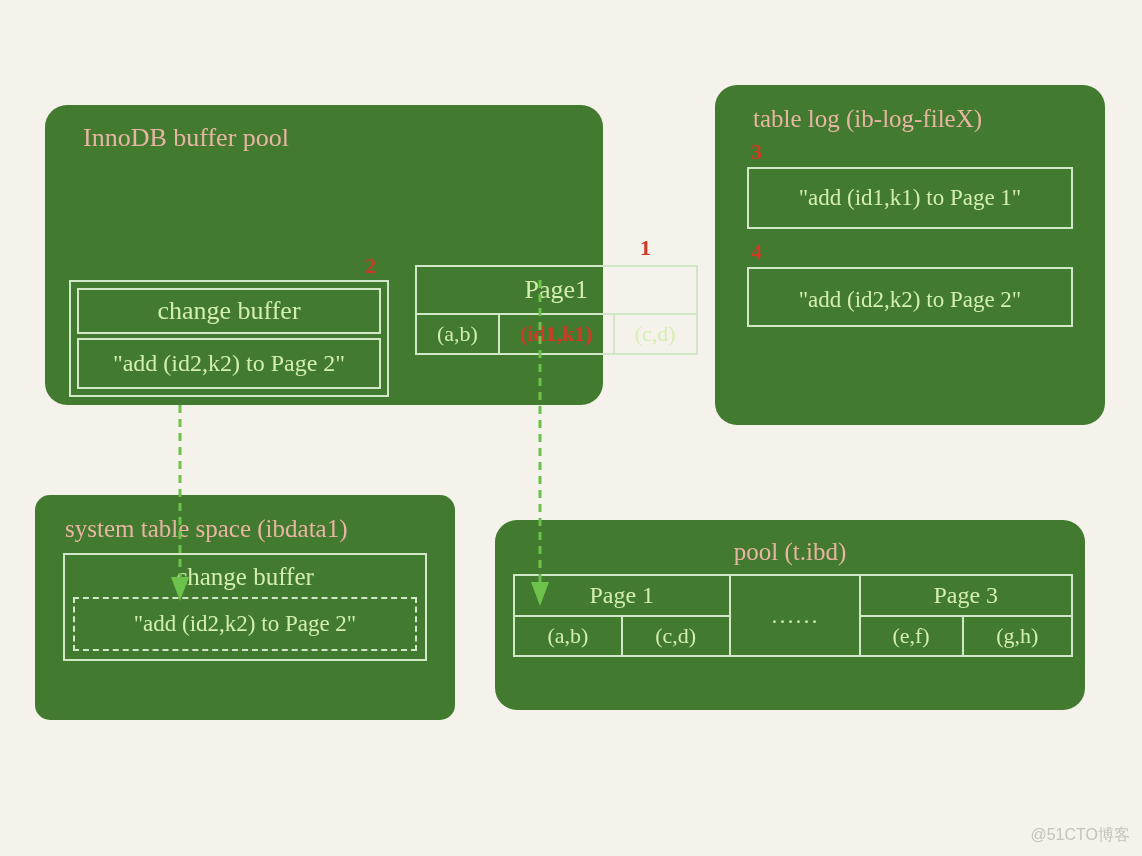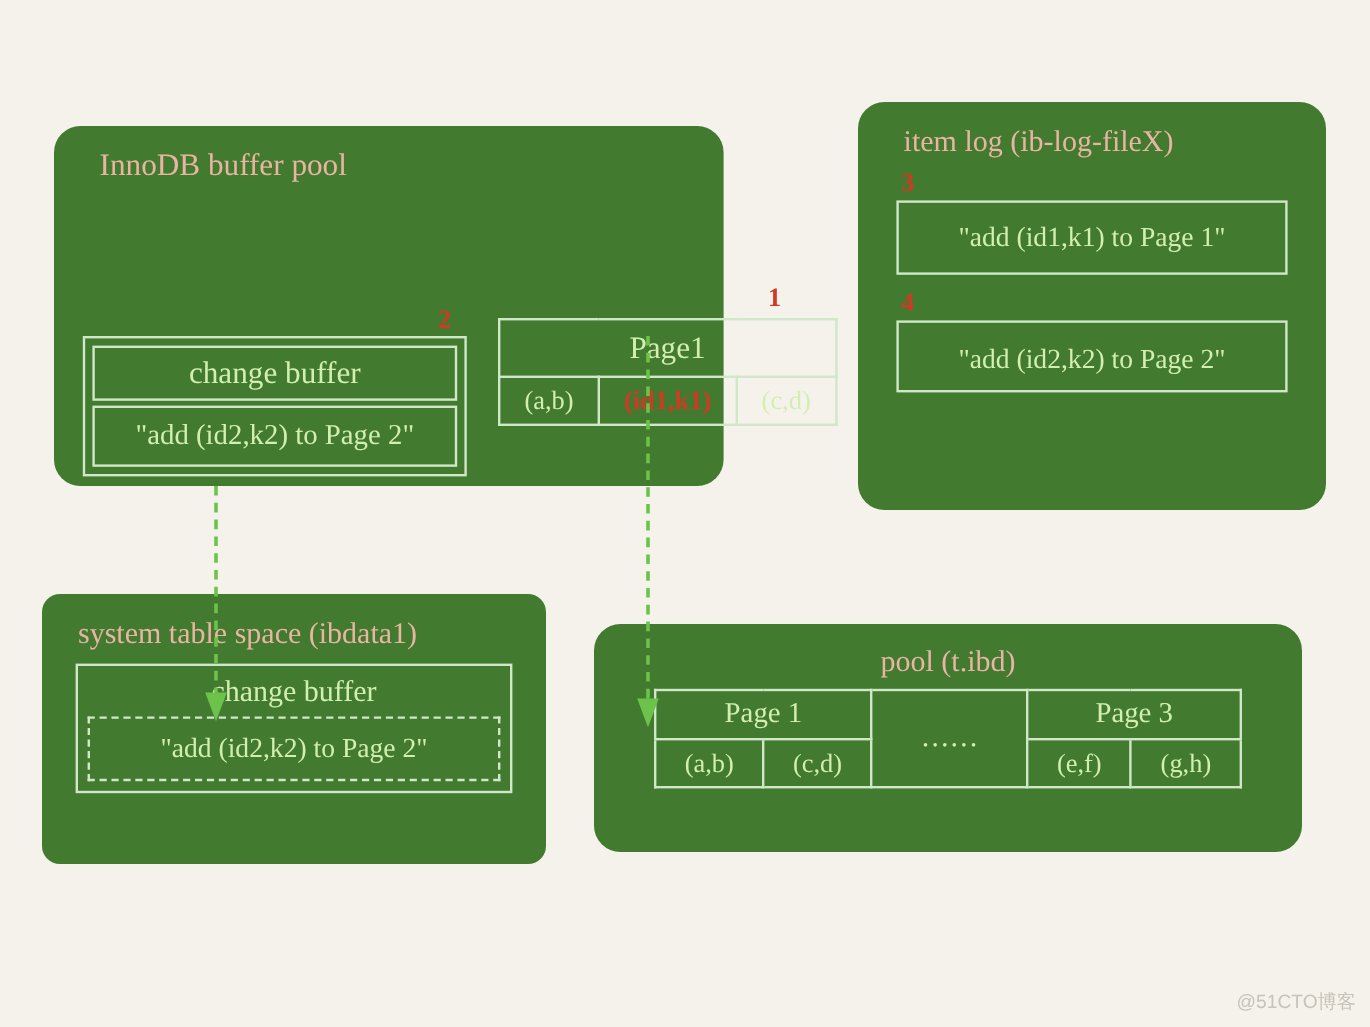--- a/index.html
+++ b/index.html
@@ -61,40 +61,40 @@
         <td><span class="red">(id1,k1)</span></td>
         <td class="lime">(c,d)</td>
       </tr>
     </tbody>
       </table>
   </div>
   <div class="red" style="position:absolute; left:595px; top:130px;">1</div>
 </div>
 
 <div class="box" style="left:715px; top:85px; width:390px; height:340px;">
-  <div class="pink" style="margin:6px 0 0 20px; font-size:25px;">item log (ib-log-fileX)</div>
+  <div class="pink" style="margin:6px 0 0 20px; font-size:25px;">table log (ib-log-fileX)</div>
   <div class="red" style="margin-left:18px; margin-top:6px;">3</div>
   <div class="cell-border lime" style="margin:2px 14px 0 14px; padding:16px 10px; text-align:center; font-size:23px;">"add (id1,k1) to Page 1"</div>
   <div class="red" style="margin-left:18px; margin-top:10px;">4</div>
   <div class="cell-border" style="margin:2px 14px 0 14px; padding:12px 10px; text-align:center;">
     <div class="lime" style="font-size:23px; margin-top:6px;">"add (id2,k2) to Page 2"</div>
   </div>
 </div>
 
 <div class="box" style="left:35px; top:495px; width:420px; height:225px;border-radius:15px;">
   <div class="pink" style="margin:6px 0 0 12px; font-size:25px;">system table space (ibdata1)</div>
   <div class="cell-border" style="margin:10px 10px 0 10px; padding:8px;">
     <div class="lime" style="text-align:center; font-size:25px; padding-bottom:6px;">change buffer</div>
     <div class="dashed lime" style="text-align:center; padding:12px 4px; font-size:23px;">"add (id2,k2) to Page 2"</div>
   </div>
 </div>
 
 <div class="box" style="left:495px; top:520px; width:590px; height:190px;">
   <div class="pink" style="text-align:center; font-size:25px; margin-top:4px;">pool (t.ibd)</div>
-  <table class="tbl" style="margin:8px auto 12px auto; width:490px;border-radius:18px;">
+  <table class="tbl" style="margin:8px auto 12px auto; width:560px;border-radius:18px;">
     <tbody>
         <tr>
       <td colspan="2" class="lime" style="font-size:24px;">Page 1</td>
       <td rowspan="2" class="lime" style="font-size:24px; width:130px;">……</td>
       <td colspan="2" class="lime" style="font-size:24px;">Page 3</td>
     </tr>
     <tr>
       <td class="lime">(a,b)</td>
       <td class="lime">(c,d)</td>
       <td class="lime">(e,f)</td>

